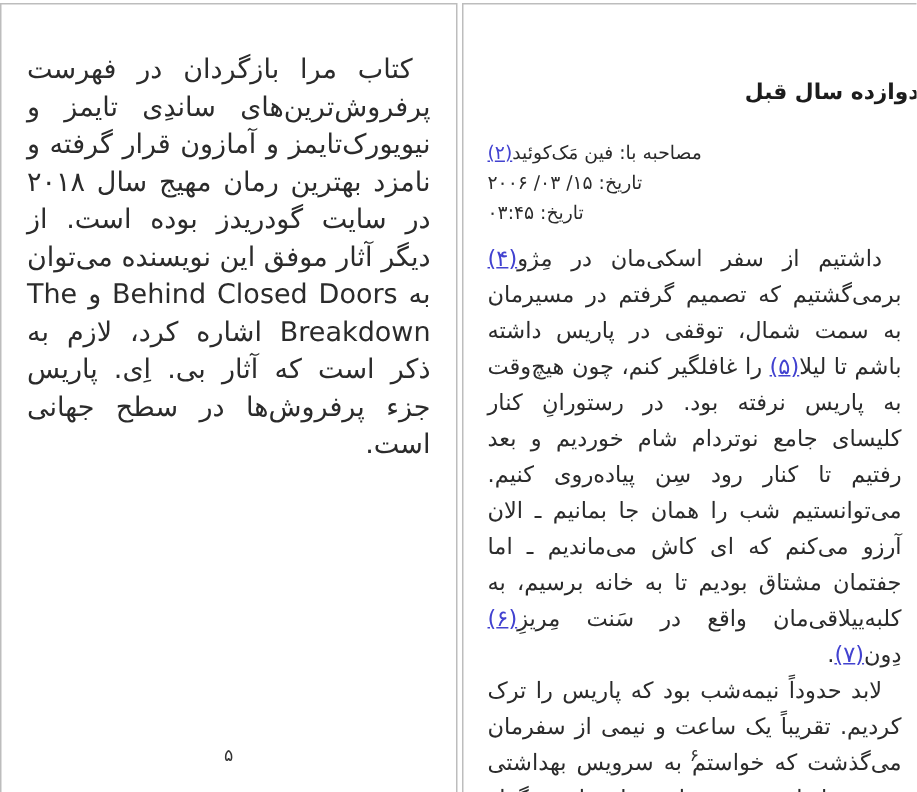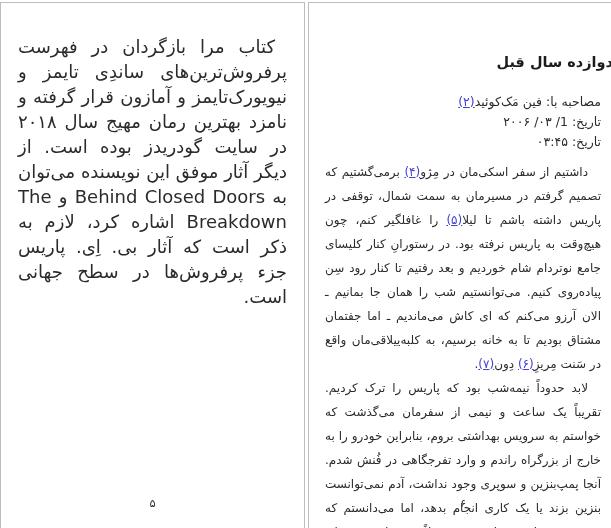--- a/index.html
+++ b/index.html
@@ -39,26 +39,26 @@
     font-size: 14.5px;
     font-weight: bold;
     color: #1c1c1c;
   }
 
   .meta-block {
     margin: 22px 16px 0 16px;
     font-size: 12.5px;
     line-height: 20px;
     color: #2b2b2b;
-    text-align: right;
+    text-align: left;
   }
 
   .para {
     margin: 8px 16px 0 16px;
-    font-size: 12px;
+    font-size: 15px;
     line-height: 24px;
     text-align: justify;
     text-indent: 13px;
     color: #2b2b2b;
   }
   .para + .para { margin-top: 0; }
 
   a.fn {
     color: #4242d0;
     text-decoration: underline;
@@ -82,21 +82,21 @@
   <div class="page page-left" lang="fa">
     <div class="about-text">کتاب مرا بازگردان در فهرست پرفروش‌ترین‌های ساندِی تایمز و نیویورک‌تایمز و آمازون قرار گرفته و نامزد بهترین رمان مهیج سال ۲۰۱۸ در سایت گودریدز بوده است. از دیگر آثار موفق این نویسنده می‌توان به Behind Closed Doors و The Breakdown اشاره کرد، لازم به ذکر است که آثار بی. اِی. پاریس جزء پرفروش‌ها در سطح جهانی است.</div>
     <div class="page-number">۵</div>
   </div>
 
   <div class="page page-right" lang="fa">
     <h2 class="chapter-heading">دوازده سال قبل</h2>
 
     <div class="meta-block">
       <div class="meta-line">مصاحبه با: فین مَک‌کوئید<a class="fn" href="#">(۲)</a></div>
-      <div class="meta-line">تاریخ: 1/ ۰۳/ ۲۰۰۶</div>
+      <div class="meta-line">تاریخ: ۱۵/ ۰۳/ ۲۰۰۶</div>
       <div class="meta-line">تاریخ: ۰۳:۴۵</div>
     </div>
 
     <p class="para">داشتیم از سفر اسکی‌مان در مِژو<a class="fn" href="#">(۴)</a> برمی‌گشتیم که تصمیم گرفتم در مسیرمان به سمت شمال، توقفی در پاریس داشته باشم تا لیلا<a class="fn" href="#">(۵)</a> را غافلگیر کنم، چون هیچ‌وقت به پاریس نرفته بود. در رستورانِ کنار کلیسای جامع نوتردام شام خوردیم و بعد رفتیم تا کنار رود سِن پیاده‌روی کنیم. می‌توانستیم شب را همان جا بمانیم ـ الان آرزو می‌کنم که ای کاش می‌ماندیم ـ اما جفتمان مشتاق بودیم تا به خانه برسیم، به کلبه‌ییلاقی‌مان واقع در سَنت مِریزِ<a class="fn" href="#">(۶)</a> دِون<a class="fn" href="#">(۷)</a>.</p>
     <p class="para">لابد حدوداً نیمه‌شب بود که پاریس را ترک کردیم. تقریباً یک ساعت و نیمی از سفرمان می‌گذشت که خواستم به سرویس بهداشتی بروم، بنابراین خودرو را به خارج از بزرگراه راندم و وارد تفرجگاهی در فُنش شدم. آنجا پمپ‌بنزین و سوپری وجود نداشت، آدم نمی‌توانست بنزین بزند یا یک کاری انجام بدهد، اما می‌دانستم که سرویس بهداشتی دارد، چون قبلاً، در طی سفرهای اسکی‌مان به مژو، آنجا توقف کرده بودم. مکان متروکی بود، به‌غیر از خودرویی که درباره‌اش با تو حرف زدم، همان خودرویی که درست بیرون ساختمان سرویس بهداشتی پارک کرده بودند، فکر می‌کنم دو تا کامیون هم، آن‌سوی دیگر، در پارکینگ مخصوصشان پارک شده بود؛ صددرصد حداقل دو تایی بود، یکی‌شان را دیدم که داشت می‌رفت و آن یکی هم که بعداً با راننده‌اش حرف زدیم.</p>
 
     <div class="page-number">۶</div>
   </div>
 
 </div>

